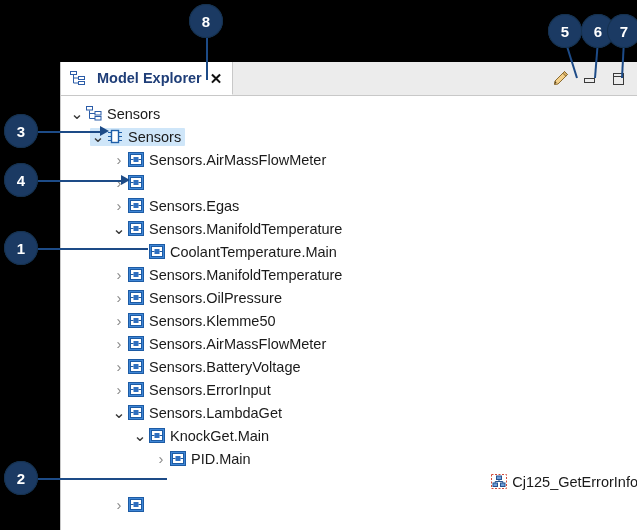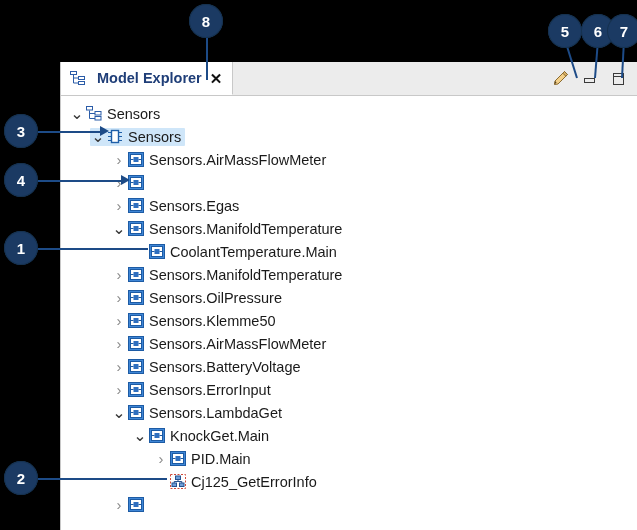--- a/index.html
+++ b/index.html
@@ -401,21 +401,21 @@
             <svg width="16" height="15" viewBox="0 0 16 15">
               <rect x="0.5" y="0.5" width="15" height="14" fill="#3f86d6" stroke="#1d5ba4"></rect>
               <rect x="2.5" y="2.5" width="11" height="10" fill="#ffffff" stroke="#1d5ba4"></rect>
               <rect x="5.5" y="5" width="5" height="5" fill="#2f6fbf"></rect>
               <path d="M2.5 7.5 H5.5 M10.5 7.5 H13.5" stroke="#1d5ba4"></path>
             </svg>
           </span>
           <span class="label">PID.Main</span>
         </div>
       </div>
-      <div class="row" style="padding-left: 92px;">
+      <div class="row" style="padding-left: 92px; justify-content: flex-end;">
         <div style="display: flex; align-items: center;">
           <span class="twisty blank"></span>
           <span class="ico">
             <svg width="16" height="15" viewBox="0 0 16 15">
               <rect x="0.5" y="0.5" width="15" height="14" fill="none" stroke="#d04a3a" stroke-dasharray="2 1.5"></rect>
               <rect x="5.5" y="2" width="5" height="3.5" fill="#6f9fd8" stroke="#27528f"></rect>
               <rect x="2" y="9" width="4.5" height="3.5" fill="#6f9fd8" stroke="#27528f"></rect>
               <rect x="9.5" y="9" width="4.5" height="3.5" fill="#6f9fd8" stroke="#27528f"></rect>
               <path d="M8 5.5 V7.5 M4.2 9 V7.5 H11.8 V9" stroke="#27528f" fill="none"></path>
             </svg>

